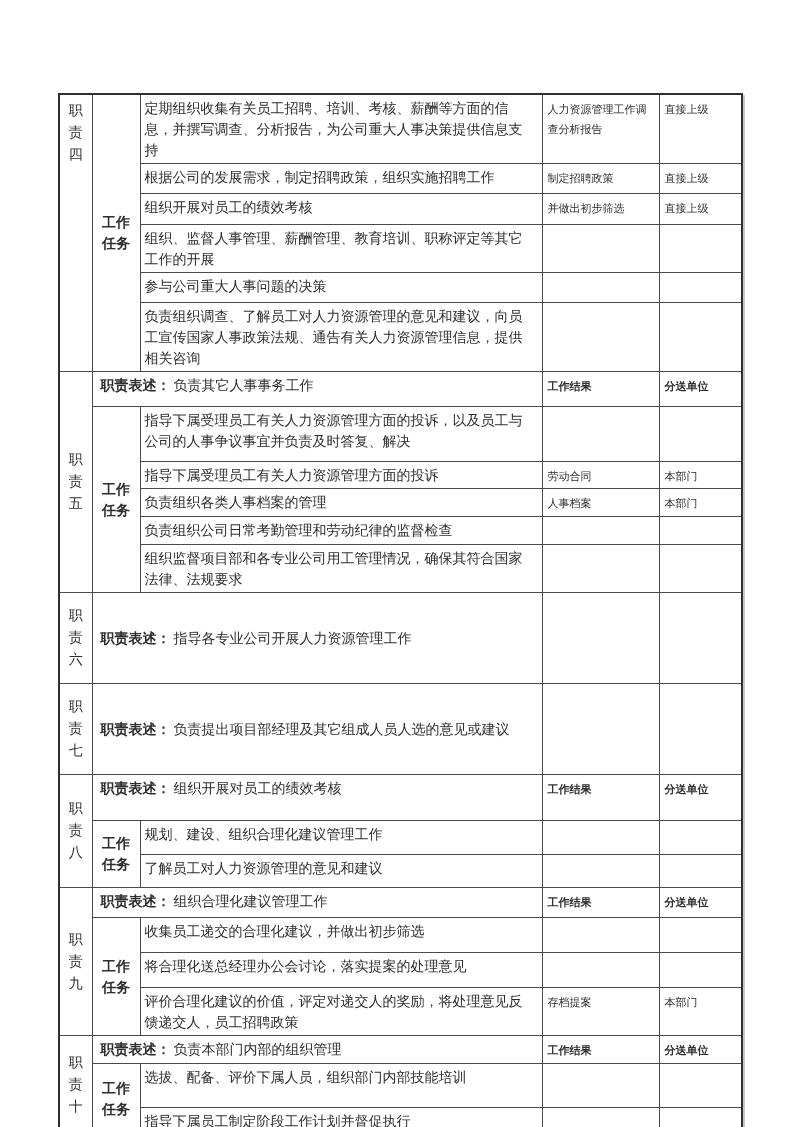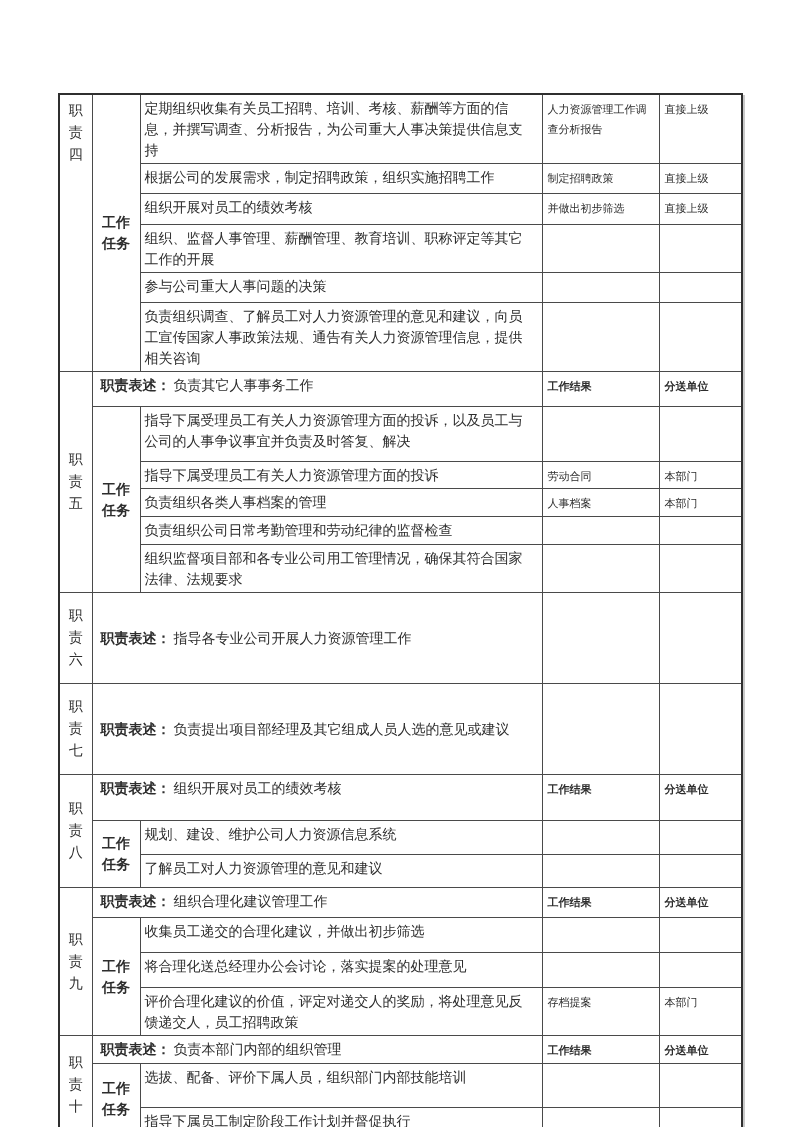--- a/index.html
+++ b/index.html
@@ -131,21 +131,21 @@
     </tr>
 
     <tr style="height:46px">
       <td class="duty" rowspan="3"><span class="vchar">职责八</span></td>
       <td class="stmt" colspan="2"><span class="stmt-prefix">职责表述：</span><span>组织开展对员工的绩效考核</span></td>
       <td class="c4 hd">工作结果</td>
       <td class="c5 hd">分送单位</td>
     </tr>
     <tr style="height:34px">
       <td class="tasklabel" rowspan="2"><span class="w2">工作任务</span></td>
-      <td class="c3">规划、建设、维护公司人力资源信息系统</td>
+      <td class="c3">规划、建设、组织合理化建议管理工作</td>
       <td class="c4"></td>
       <td class="c5"></td>
     </tr>
     <tr style="height:33px">
       <td class="c3">了解员工对人力资源管理的意见和建议</td>
       <td class="c4"></td>
       <td class="c5"></td>
     </tr>
 
     <tr style="height:30px">

